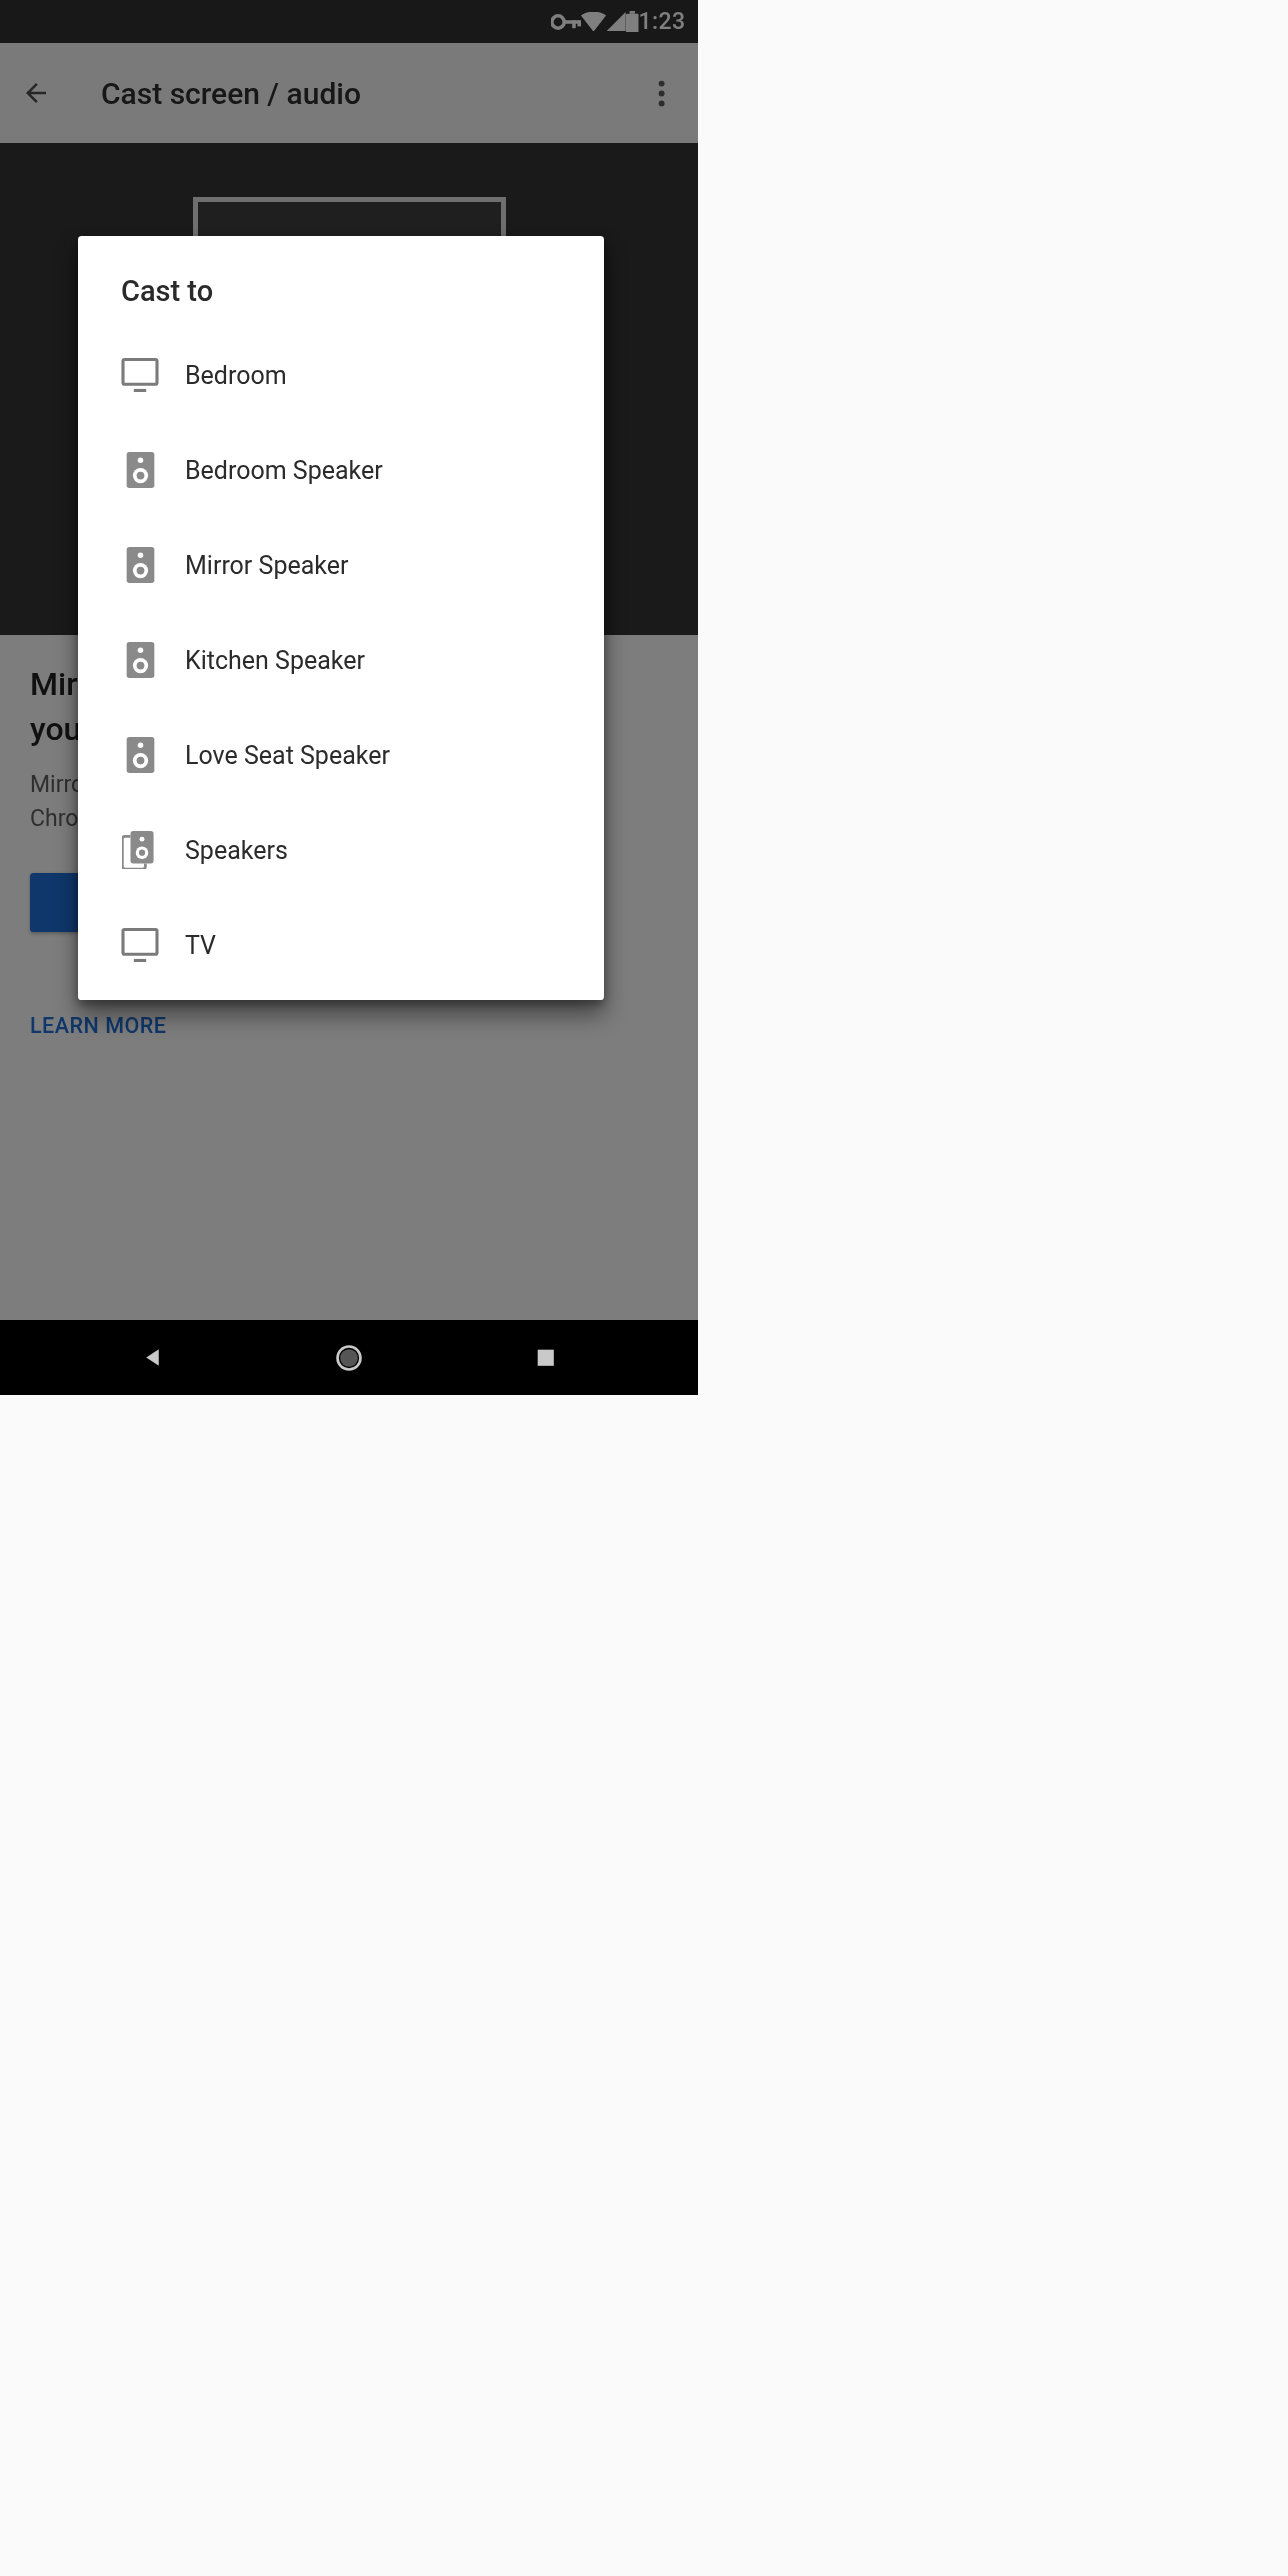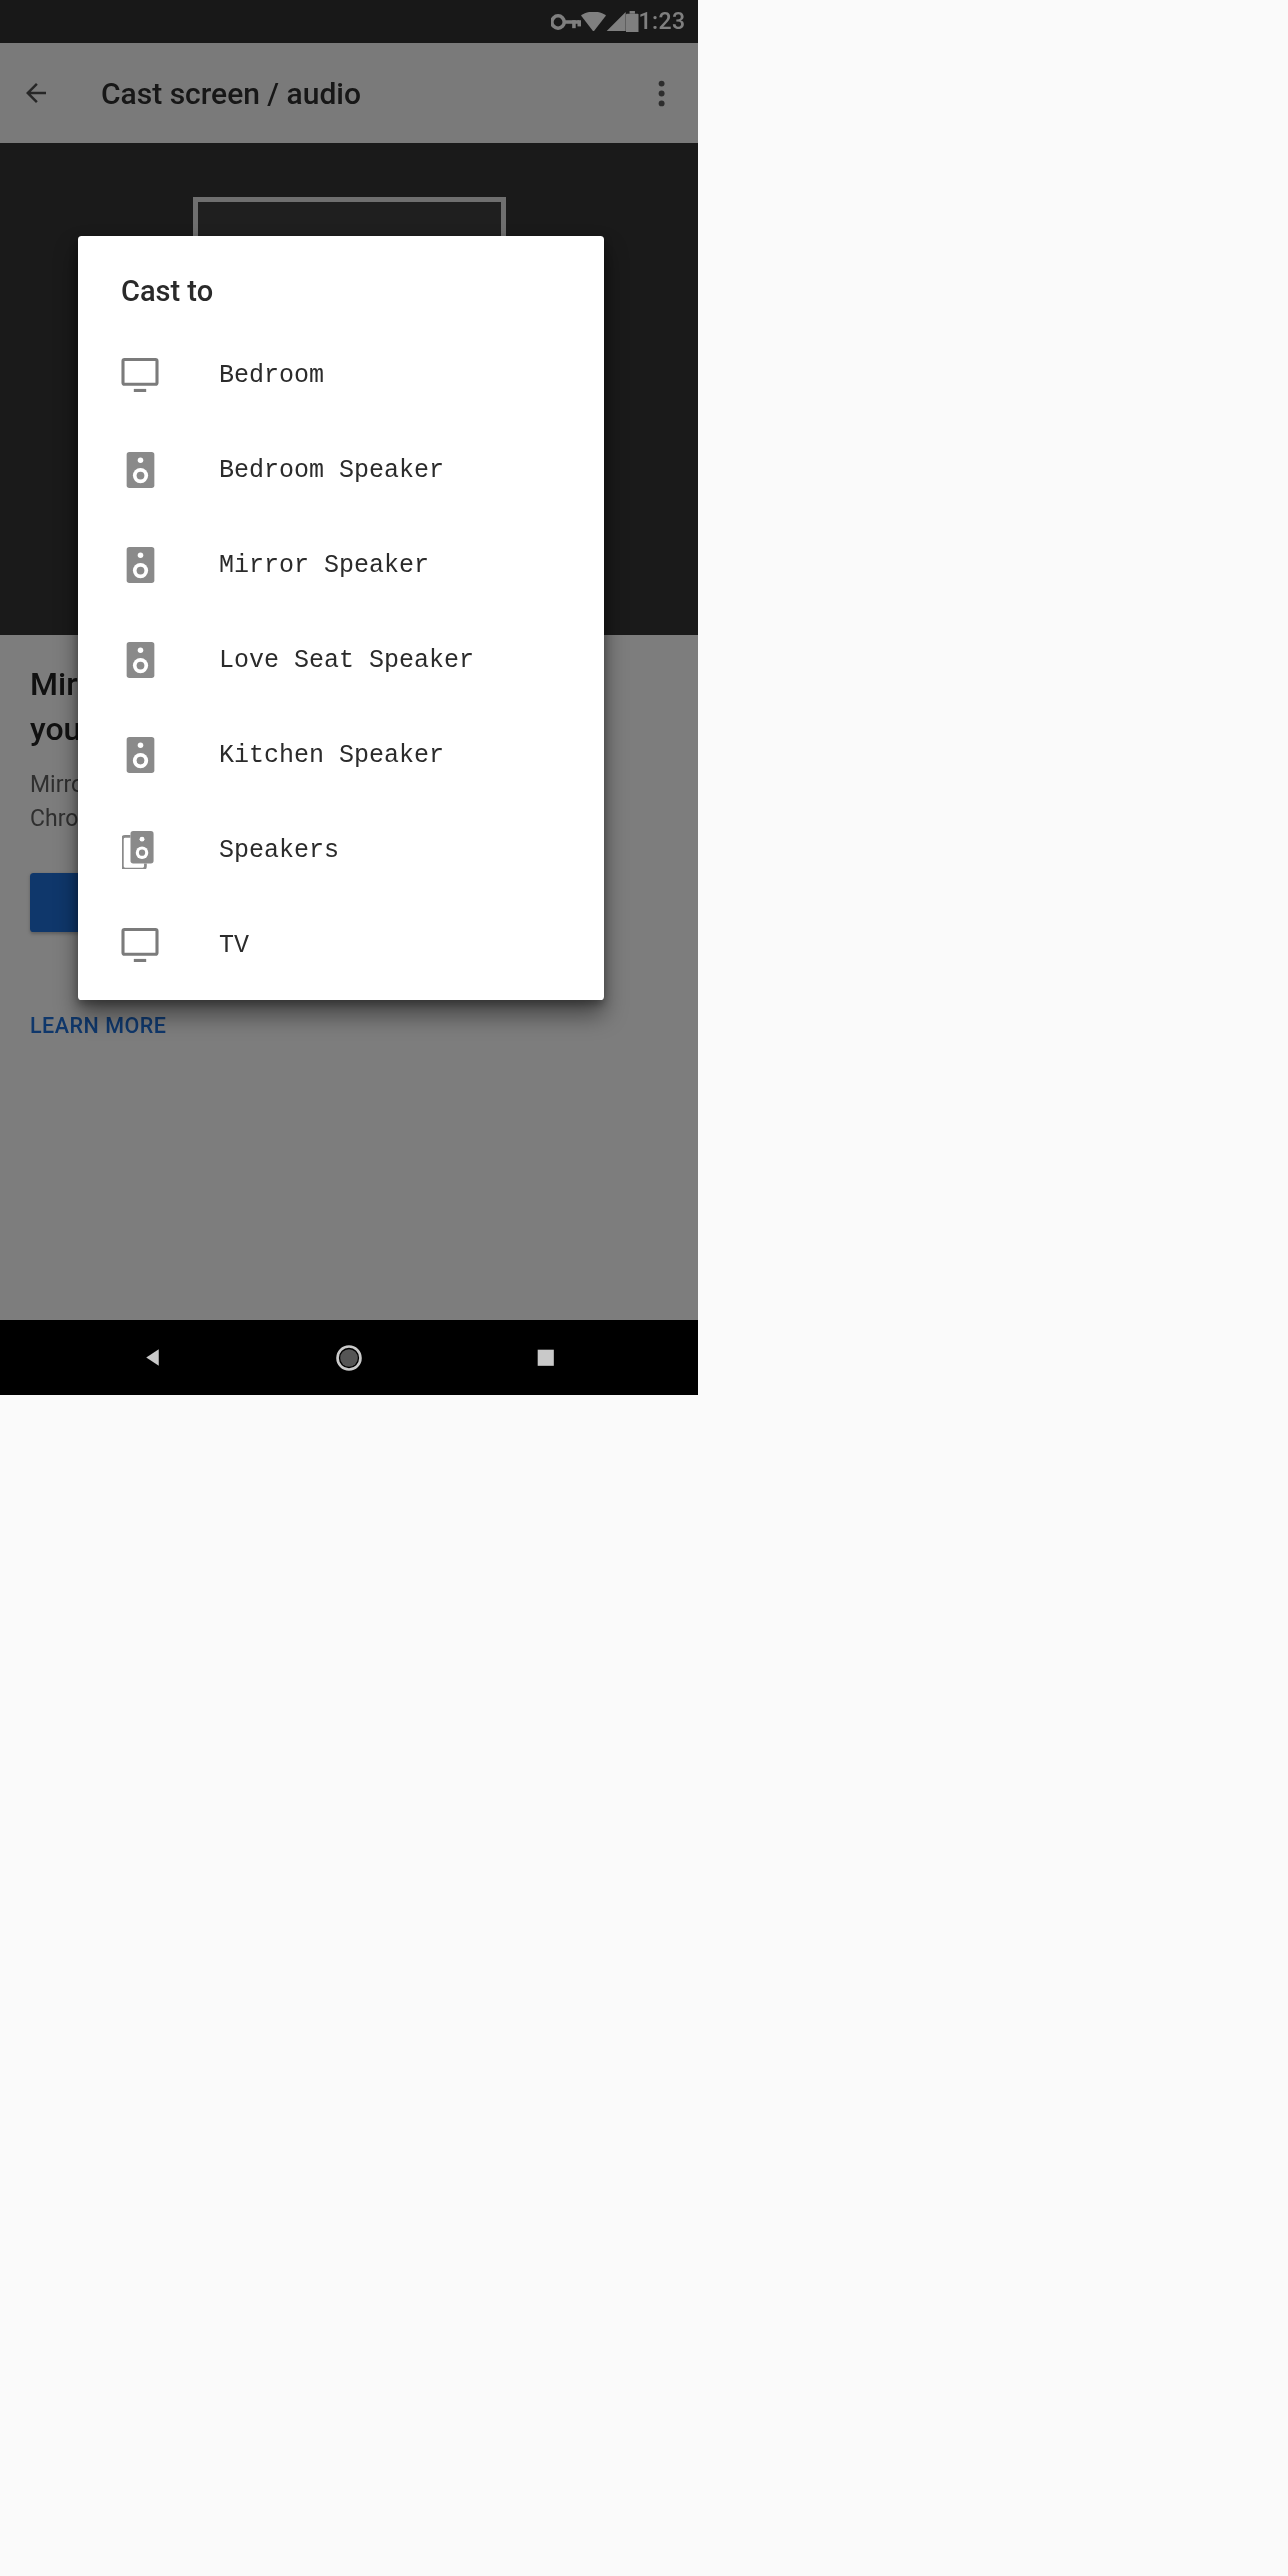--- a/index.html
+++ b/index.html
@@ -91,22 +91,21 @@
     box-shadow:0 14.3px 23px rgba(0,0,0,.45), 0 3.6px 9px rgba(0,0,0,.3);
   }
   .dialog-title {
     font-size: 29px; font-weight:500; color:#2a2a2a;
     padding: 0 43px 19.7px;
   }
   .cast-item {
     display:flex; align-items:center;
     height: 95px;
     padding: 0 43px;
-    gap: 60px;
-    font-family: Liberation Mono, monospace;
+    gap: 26px;
   }
   .cast-item .icon-slot {
     width:38px; height:38px;
     display:flex; align-items:center; justify-content:center;
     color:#7a7a7a;
   }
   .cast-item .label {
     font-size: 25px; color:#2b2b2b;
   }
 
@@ -224,32 +223,32 @@
       </div>
       <div class="cast-item">
         <div class="icon-slot">
           <svg width="29" height="36" viewBox="0 0 20 26" fill="#8a8a8a">
             <rect x="0" y="0" width="20" height="26" rx="2"></rect>
             <circle cx="10" cy="6" r="2" fill="#fff"></circle>
             <circle cx="10" cy="17" r="5.5" fill="#fff"></circle>
             <circle cx="10" cy="17" r="2.8" fill="#8a8a8a"></circle>
           </svg>
         </div>
+        <div class="label">Kitchen Speaker</div>
+      </div>
+      <div class="cast-item">
+        <div class="icon-slot">
+          <svg width="29" height="36" viewBox="0 0 20 26" fill="#8a8a8a">
+            <rect x="0" y="0" width="20" height="26" rx="2"></rect>
+            <circle cx="10" cy="6" r="2" fill="#fff"></circle>
+            <circle cx="10" cy="17" r="5.5" fill="#fff"></circle>
+            <circle cx="10" cy="17" r="2.8" fill="#8a8a8a"></circle>
+          </svg>
+        </div>
         <div class="label">Love Seat Speaker</div>
-      </div>
-      <div class="cast-item">
-        <div class="icon-slot">
-          <svg width="29" height="36" viewBox="0 0 20 26" fill="#8a8a8a">
-            <rect x="0" y="0" width="20" height="26" rx="2"></rect>
-            <circle cx="10" cy="6" r="2" fill="#fff"></circle>
-            <circle cx="10" cy="17" r="5.5" fill="#fff"></circle>
-            <circle cx="10" cy="17" r="2.8" fill="#8a8a8a"></circle>
-          </svg>
-        </div>
-        <div class="label">Kitchen Speaker</div>
       </div>
       <div class="cast-item">
         <div class="icon-slot">
           <svg width="36" height="38" viewBox="0 0 26 28" fill="#8a8a8a">
             <rect x="0" y="4" width="17" height="24" rx="2" fill="none" stroke="#8a8a8a" stroke-width="2"></rect>
             <rect x="6" y="0" width="17" height="24" rx="2" fill="#fff"></rect>
             <rect x="6" y="0" width="17" height="24" rx="2" fill="#8a8a8a"></rect>
             <circle cx="14.5" cy="6" r="1.8" fill="#fff"></circle>
             <circle cx="14.5" cy="16" r="4.6" fill="#fff"></circle>
             <circle cx="14.5" cy="16" r="2.3" fill="#8a8a8a"></circle>

